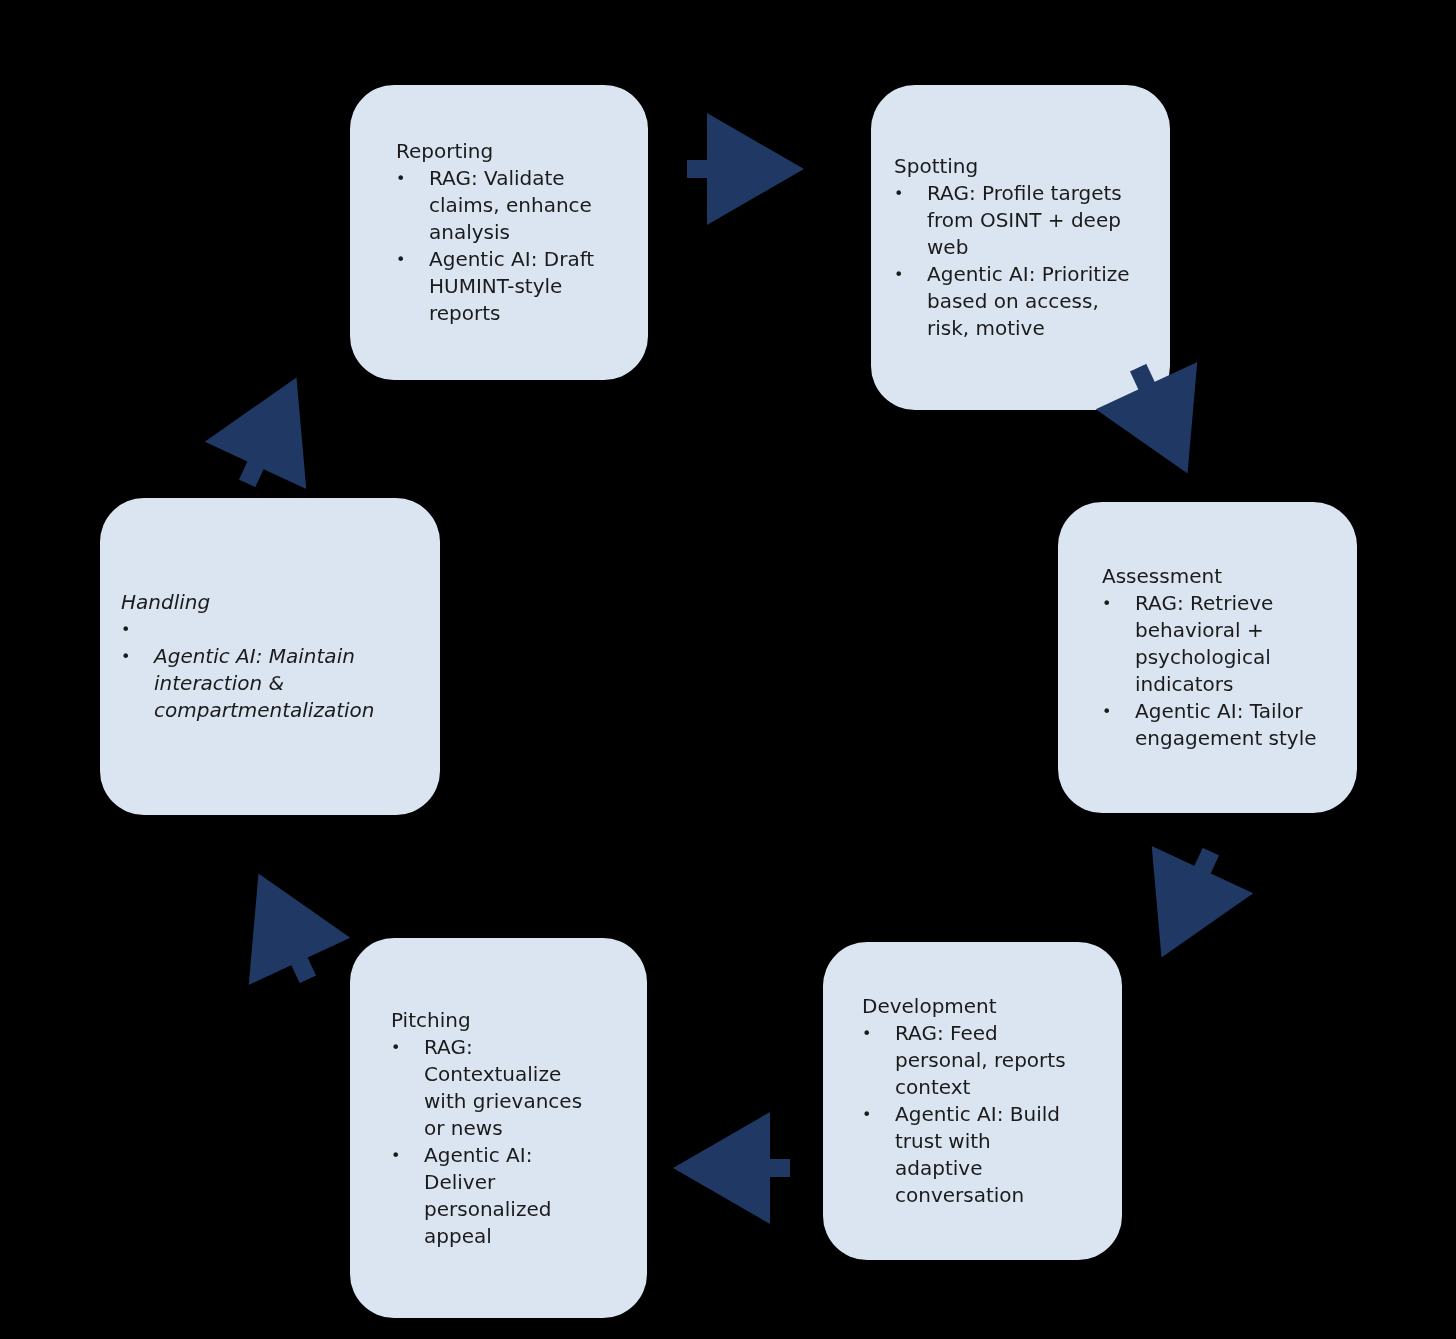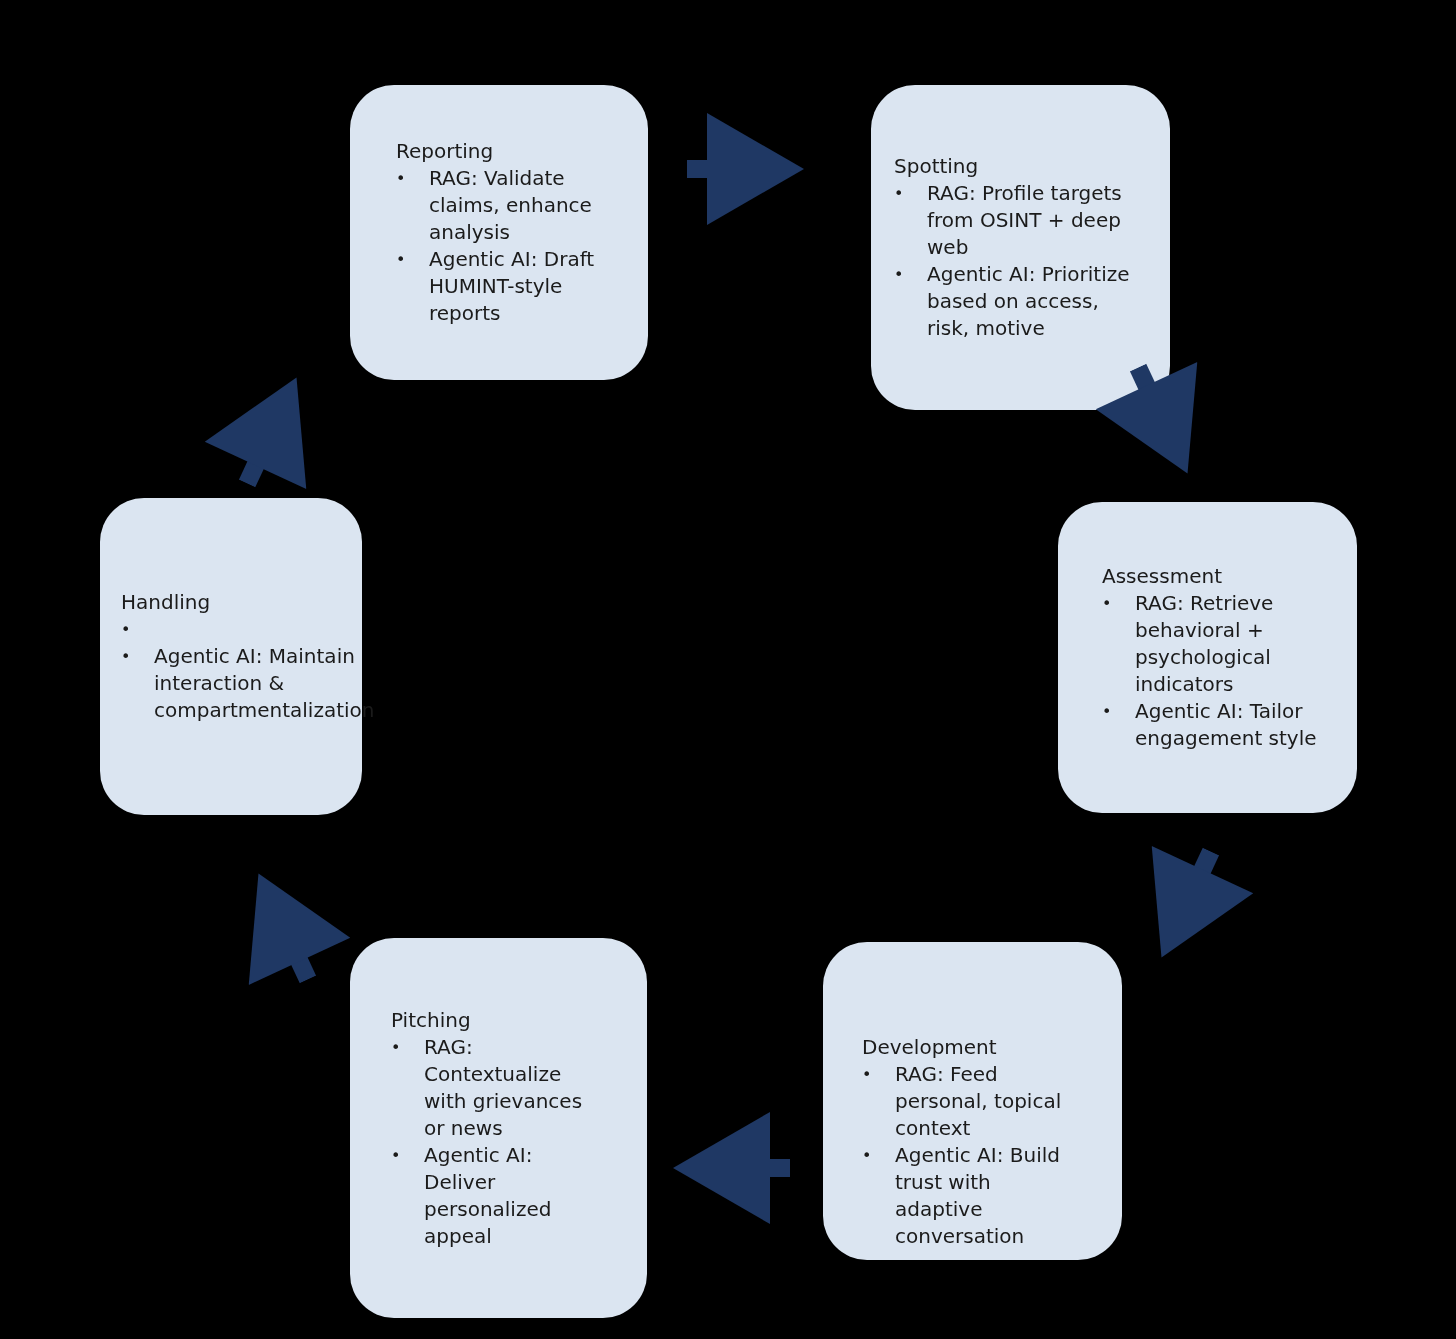--- a/index.html
+++ b/index.html
@@ -38,23 +38,23 @@
     flex: 0 0 33px;
     font-size: 16px;
     line-height: 27px;
   }
   .bullet-text { flex: 1 1 auto; }
 
   
   .box-reporting   { left: 350px;  top: 85px;   width: 298px; height: 295px; padding: 10px 50px 10px 46px; }
   .box-spotting    { left: 871px;  top: 85px;   width: 299px; height: 325px; padding: 10px 28px 10px 23px; }
   .box-assessment  { left: 1058px; top: 502px;  width: 299px; height: 311px; padding: 10px 28px 10px 44px; }
-  .box-development { left: 823px;  top: 942px;  width: 299px; height: 318px; padding: 10px 40px 10px 39px; justify-content: flex-end; }
+  .box-development { left: 823px;  top: 942px;  width: 299px; height: 318px; padding: 10px 40px 10px 39px; }
   .box-pitching    { left: 350px;  top: 938px;  width: 297px; height: 380px; padding: 10px 45px 10px 41px; }
-  .box-handling    { left: 100px;  top: 498px;  width: 262px; height: 317px; padding: 10px 18px 10px 21px; }
+  .box-handling    { left: 100px;  top: 498px;  width: 340px; height: 317px; padding: 10px 18px 10px 21px; font-style: italic; }
 
   .arrow {
     position: absolute;
     width: 118px;
     height: 112px;
     color: var(--arrow-color);
   }
   .arrow svg { width: 100%; height: 100%; display: block; }
   .arrow-1 { left: 687px;  top: 113px;  transform: rotate(0deg); }
   .arrow-2 { left: 1104px; top: 365px;  transform: rotate(65deg); }
@@ -108,21 +108,21 @@
         <span class="bullet-text">Agentic AI: Tailor engagement style</span>
       </li>
     </ul>
   </div>
 
   <div class="stage-box box-development">
     <div class="stage-title">Development</div>
     <ul class="bullet-list">
       <li class="bullet-item">
         <span class="bullet-marker">•</span>
-        <span class="bullet-text">RAG: Feed personal, topical context</span>
+        <span class="bullet-text">RAG: Feed personal, reports context</span>
       </li>
       <li class="bullet-item">
         <span class="bullet-marker">•</span>
         <span class="bullet-text">Agentic AI: Build trust with adaptive conversation</span>
       </li>
     </ul>
   </div>
 
   <div class="stage-box box-pitching">
     <div class="stage-title">Pitching</div>

